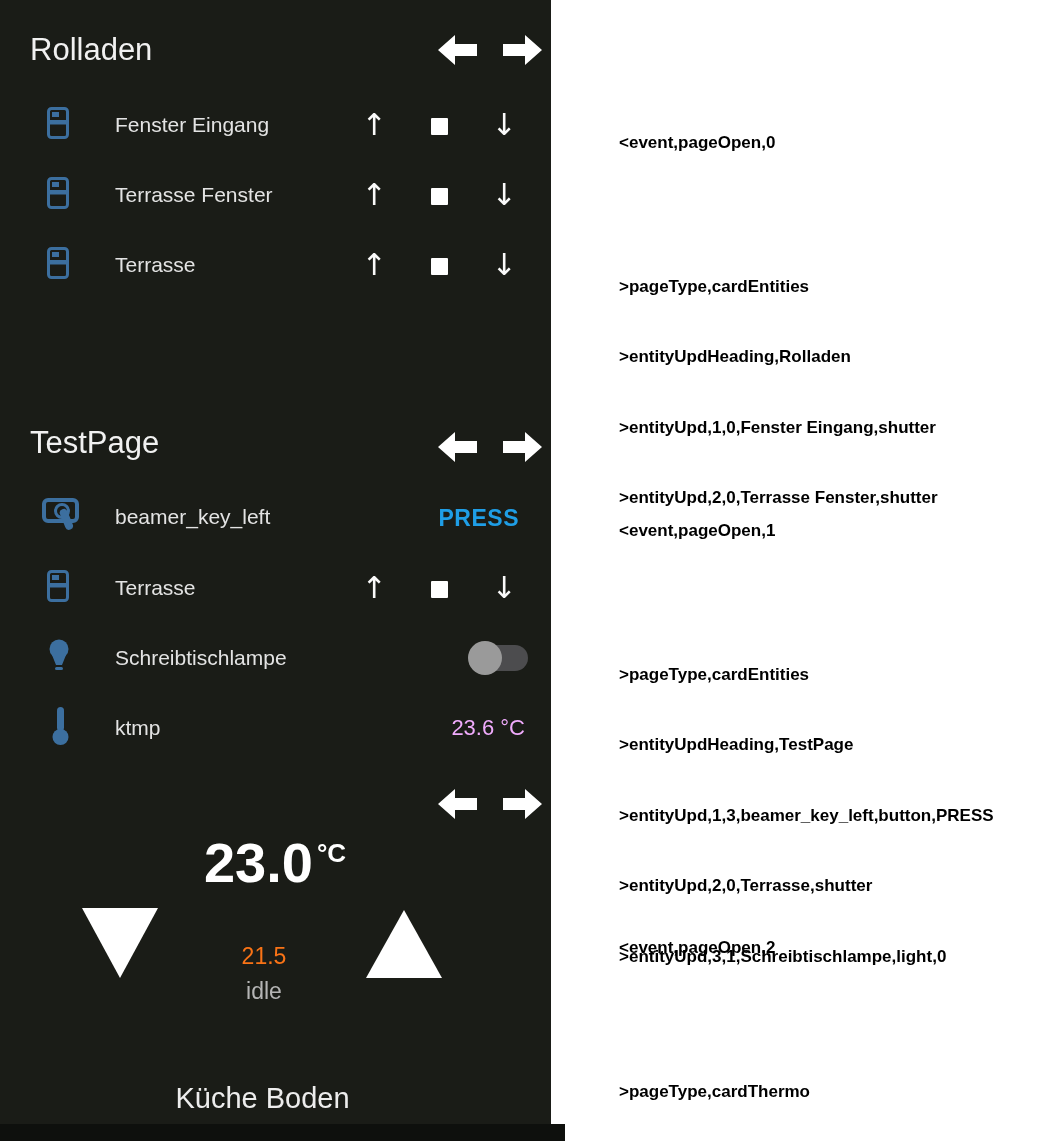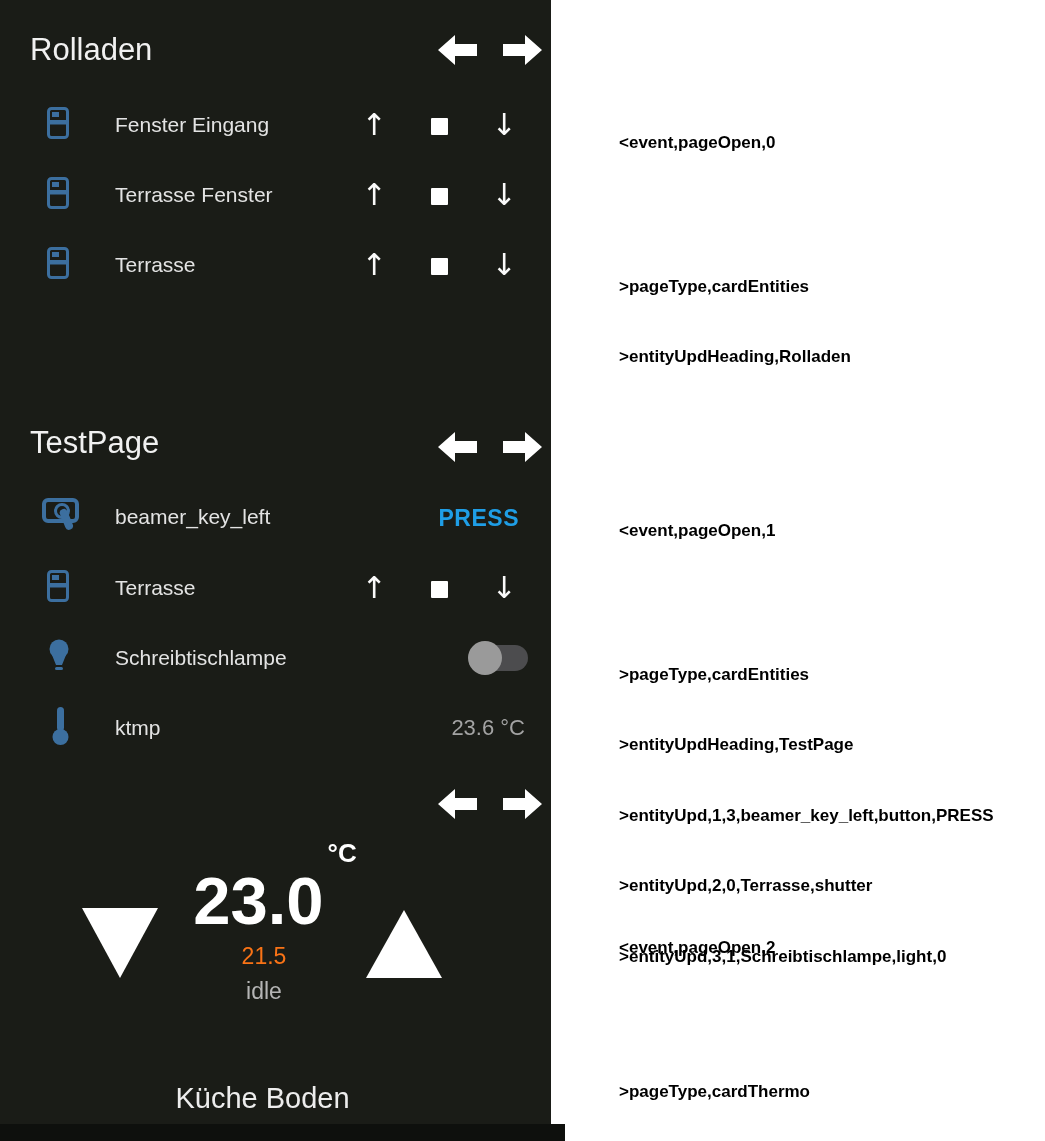--- a/index.html
+++ b/index.html
@@ -16,31 +16,31 @@
   .nav-btn svg{display:block;}
 
   .row{position:absolute;left:0;width:565px;height:70px;}
   .row .icon{position:absolute;top:50%;transform:translateY(-50%);}
   .row .label{position:absolute;left:95px;top:0;line-height:70px;font-size:21px;color:#e3e3e3;margin-left:20px;}
   .ctl{position:absolute;top:0;width:38px;height:70px;background:none;border:none;padding:0;
        color:#fafafa;font-size:30px;line-height:70px;text-align:center;cursor:pointer;
        font-family:"DejaVu Sans",sans-serif;}
   .ctl.up{left:355px;} .ctl.stop{left:420px;} .ctl.down{left:485px;}
   .stop-sq{display:inline-block;width:17px;height:17px;background:#ffffff;border-radius:1px;vertical-align:middle;}
-  .value{position:absolute;right:40px;top:0;line-height:70px;font-size:22px;color:#a3a3a3;}
+  .value{position:absolute;right:40px;top:0;line-height:70px;font-size:22px;color:#f0abfc;}
   .value.press{color:#1f9ee6;font-size:23px;font-weight:600;letter-spacing:0.5px;}
 
   
   .toggle{position:absolute;right:37px;top:18px;width:60px;height:34px;cursor:pointer;}
   .toggle .track{position:absolute;left:14px;top:4px;width:46px;height:26px;border-radius:13px;background:#4c4c4e;}
   .toggle .knob{position:absolute;left:0;top:0;width:34px;height:34px;border-radius:50%;background:#9a9a9a;}
 
   
   .temp-wrap{position:absolute;left:0;top:836px;width:550px;display:flex;justify-content:center;align-items:flex-start;color:#ffffff;}
-  .temp-big{font-size:67px;font-weight:700;line-height:0.95;margin-top:33px;}
+  .temp-big{font-size:56px;font-weight:700;line-height:0.95;}
   .temp-unit{font-size:26px;font-weight:700;margin-top:2px;margin-left:4px;}
   .thermo-sub{position:absolute;left:0;width:528px;text-align:center;color:#f97316;font-size:23px;}
   .thermo-sub.state{color:#b5b5b5;}
   .thermo-title{position:absolute;left:0;top:1082px;width:525px;text-align:center;color:#ededed;font-size:29px;}
   .tri-btn{position:absolute;background:none;border:none;padding:0;cursor:pointer;}
 
   
   .ann{position:absolute;left:619px;color:#000000;font-size:17px;font-weight:700;line-height:23.5px;white-space:pre;}
   .ann .ann-body{margin-top:26px;}
 </style>
@@ -225,20 +225,22 @@
     </div>
 
     <div class="footer-strip"></div>
   </div>
 
   <div class="ann" style="top:84px">
     <div>&lt;event,pageOpen,0</div>
     <div class="ann-body">
       <div>&gt;pageType,cardEntities</div>
       <div>&gt;entityUpdHeading,Rolladen</div>
+      <div>&gt;entityUpd,1,0,Fenster Eingang,shutter</div>
+      <div>&gt;entityUpd,2,0,Terrasse Fenster,shutter</div>
     </div>
   </div>
 
   <div class="ann" style="top:472px">
     <div>&lt;event,pageOpen,1</div>
     <div class="ann-body">
       <div>&gt;pageType,cardEntities</div>
       <div>&gt;entityUpdHeading,TestPage</div>
       <div>&gt;entityUpd,1,3,beamer_key_left,button,PRESS</div>
       <div>&gt;entityUpd,2,0,Terrasse,shutter</div>

